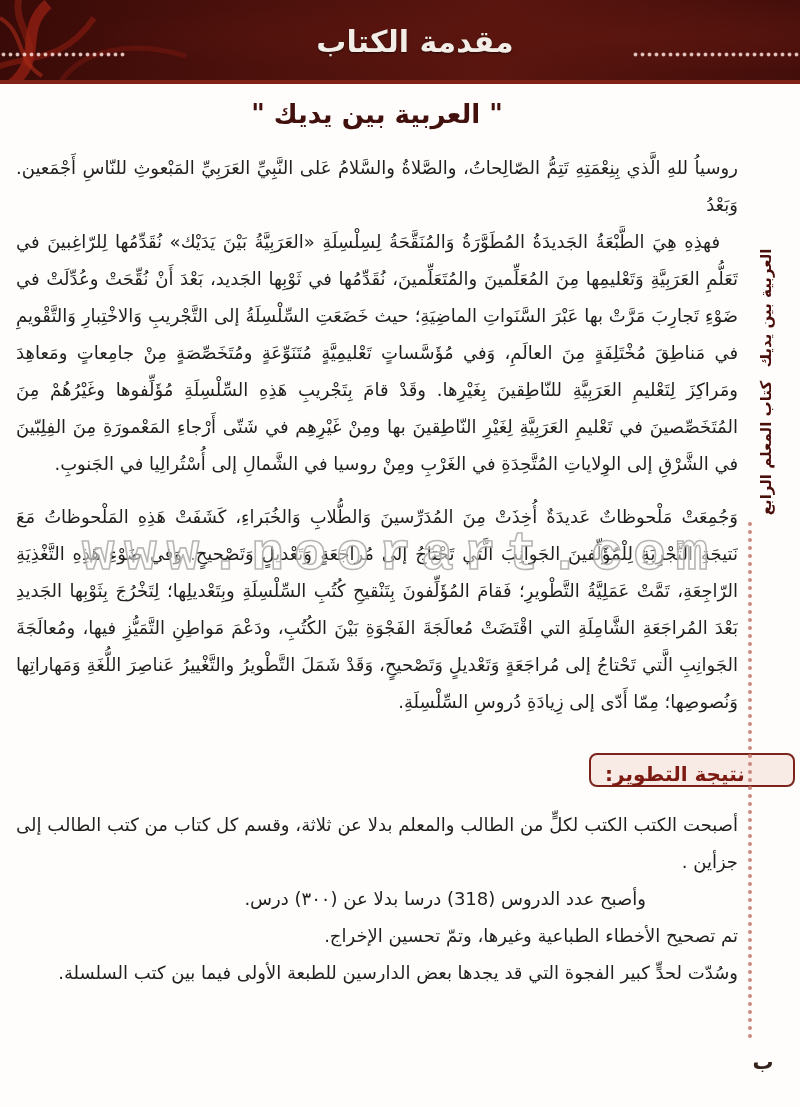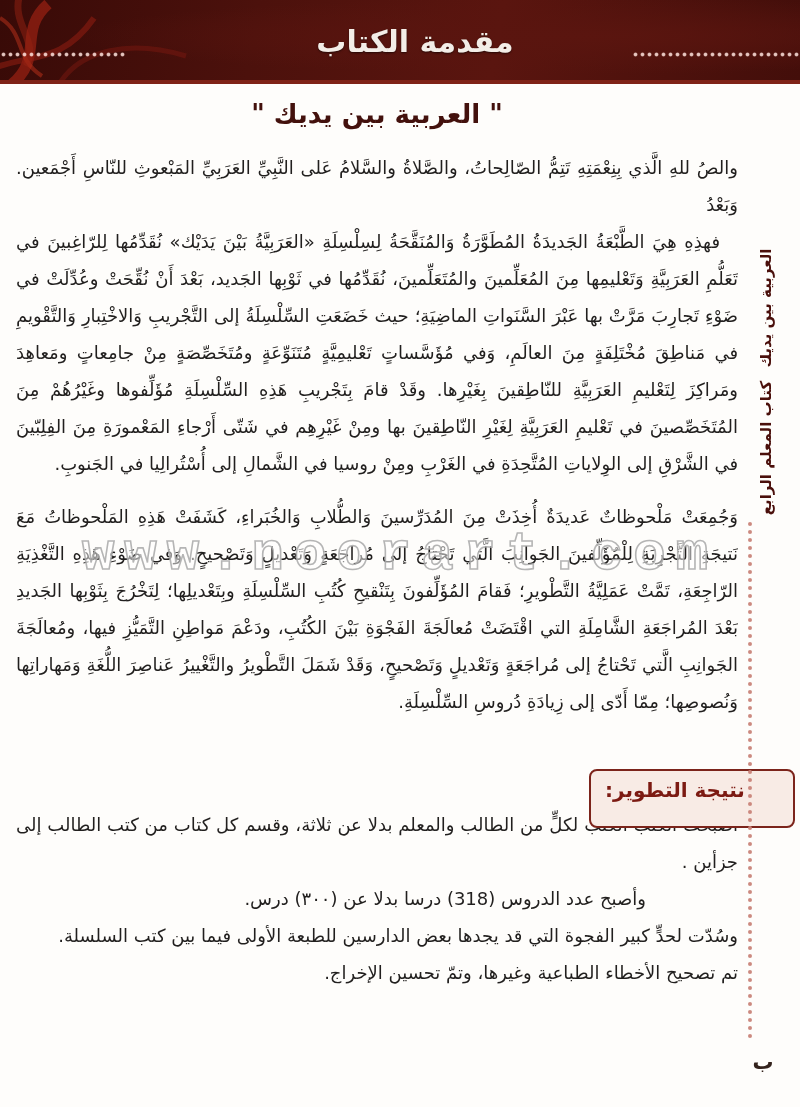--- a/index.html
+++ b/index.html
@@ -41,26 +41,26 @@
     font-weight:bold; font-size:26px; line-height:49px; margin:2px 0 10px 0;
   }
   p.body {
     margin:0; font-size:18px; line-height:37px; text-align:justify;
   }
   p.p2, p.p4 { text-indent:18px; }
   p.p3 { margin-top:16px; }
 
   
   .result-box {
-    position:absolute; top:753px; left:589px; width:206px; height:59px;
+    position:absolute; top:753px; left:589px; width:206px; height:34px;
     box-sizing:border-box; z-index:2;
     border:2.5px solid var(--box-border, #7c241b); border-radius:8px;
     background:var(--box-bg, #f8ebe5);
     color:var(--box-text, #7c1a12); font-weight:bold; font-size:20px;
-    direction:rtl; text-align:left; padding:7px 12px 0 14px;margin-top:16px;
+    direction:rtl; text-align:left; padding:7px 12px 0 14px;
   }
   .results {
     position:absolute; top:806px; left:16px; width:722px;
     direction:rtl; color:var(--body-text, #211f1e); z-index:1;
   }
   .results p { margin:0; font-size:18px; line-height:37px; text-align:justify; }
   .results .item-2 { padding-right:92px; }
 
   
   .sidebar-series, .sidebar-book {
@@ -106,35 +106,35 @@
     </svg>
     <div class="chain-h chain-left"></div>
     <div class="chain-h chain-right"></div>
     <div class="banner-title">مقدمة الكتاب</div>
   </div>
 
   <div class="content">
     <div class="doc-title">
       <div>" العربية بين يديك "</div>
     </div>
-    <p class="body p1">والصُ للهِ الَّذي بِنِعْمَتِهِ تَتِمُّ الصّالِحاتُ، والصَّلاةُ والسَّلامُ عَلى النَّبِيِّ العَرَبِيِّ المَبْعوثِ للنّاسِ أَجْمَعين. وَبَعْدُ</p>
+    <p class="body p1">روسياُ للهِ الَّذي بِنِعْمَتِهِ تَتِمُّ الصّالِحاتُ، والصَّلاةُ والسَّلامُ عَلى النَّبِيِّ العَرَبِيِّ المَبْعوثِ للنّاسِ أَجْمَعين. وَبَعْدُ</p>
     <p class="body p2">فهذِهِ هِيَ الطَّبْعَةُ الجَديدَةُ المُطَوَّرَةُ وَالمُنَقَّحَةُ لِسِلْسِلَةِ «العَرَبِيَّةُ بَيْنَ يَدَيْك» نُقَدِّمُها لِلرّاغِبينَ في تَعَلُّمِ العَرَبِيَّةِ وَتَعْليمِها مِنَ المُعَلِّمينَ والمُتَعَلِّمينَ، نُقَدِّمُها في ثَوْبِها الجَديد، بَعْدَ أَنْ نُقِّحَتْ وعُدِّلَتْ في ضَوْءِ تَجارِبَ مَرَّتْ بها عَبْرَ السَّنَواتِ الماضِيَةِ؛ حيث خَضَعَتِ السِّلْسِلَةُ إلى التَّجْريبِ وَالاخْتِبارِ وَالتَّقْويمِ في مَناطِقَ مُخْتَلِفَةٍ مِنَ العالَمِ، وَفي مُؤَسَّساتٍ تَعْليمِيَّةٍ مُتَنَوِّعَةٍ ومُتَخَصِّصَةٍ مِنْ جامِعاتٍ ومَعاهِدَ ومَراكِزَ لِتَعْليمِ العَرَبِيَّةِ للنّاطِقينَ بِغَيْرِها. وقَدْ قامَ بِتَجْريبِ هَذِهِ السِّلْسِلَةِ مُؤَلِّفوها وغَيْرُهُمْ مِنَ المُتَخَصِّصينَ في تَعْليمِ العَرَبِيَّةِ لِغَيْرِ النّاطِقينَ بها ومِنْ غَيْرِهِم في شَتّى أَرْجاءِ المَعْمورَةِ مِنَ الفِلِبّينَ في الشَّرْقِ إلى الوِلاياتِ المُتَّحِدَةِ في الغَرْبِ ومِنْ روسيا في الشَّمالِ إلى أُسْتُرالِيا في الجَنوبِ.</p>
     <p class="body p3">وَجُمِعَتْ مَلْحوظاتٌ عَديدَةٌ أُخِذَتْ مِنَ المُدَرِّسينَ وَالطُّلابِ وَالخُبَراءِ، كَشَفَتْ هَذِهِ المَلْحوظاتُ مَعَ نَتيجَةِ التَّجْرِبَةِ لِلْمُؤَلِّفينَ الجَوانِبَ الَّتي تَحْتاجُ إلى مُراجَعَةٍ وَتَعْديلٍ وَتَصْحيحٍ. وَفي ضَوْءِ هَذِهِ التَّغْذِيَةِ الرّاجِعَةِ، تَمَّتْ عَمَلِيَّةُ التَّطْويرِ؛ فَقامَ المُؤَلِّفونَ بِتَنْقيحِ كُتُبِ السِّلْسِلَةِ وبِتَعْديلِها؛ لِتَخْرُجَ بِثَوْبِها الجَديدِ بَعْدَ المُراجَعَةِ الشَّامِلَةِ التي اقْتَضَتْ مُعالَجَةَ الفَجْوَةِ بَيْنَ الكُتُبِ، ودَعْمَ مَواطِنِ التَّمَيُّزِ فيها، ومُعالَجَةَ الجَوانِبِ الَّتي تَحْتاجُ إلى مُراجَعَةٍ وَتَعْديلٍ وَتَصْحيحٍ، وَقَدْ شَمَلَ التَّطْويرُ والتَّغْييرُ عَناصِرَ اللُّغَةِ وَمَهاراتِها وَنُصوصِها؛ مِمّا أَدّى إلى زِيادَةِ دُروسِ السِّلْسِلَةِ.</p>
 
   </div>
 
   <div class="result-box">
     <span>نتيجة التطوير:</span>
   </div>
 
   <div class="results">
     <p class="item item-1">أصبحت الكتب الكتب لكلٍّ من الطالب والمعلم بدلا عن ثلاثة، وقسم كل كتاب من كتب الطالب إلى جزأين .</p>
     <p class="item item-2">وأصبح عدد الدروس (318) درسا بدلا عن (٣٠٠) درس.</p>
+    <p class="item item-4">تم تصحيح الأخطاء الطباعية وغيرها، وتمّ تحسين الإخراج.</p>
     <p class="item item-3">وسُدّت لحدٍّ كبير الفجوة التي قد يجدها بعض الدارسين للطبعة الأولى فيما بين كتب السلسلة.</p>
-    <p class="item item-4">تم تصحيح الأخطاء الطباعية وغيرها، وتمّ تحسين الإخراج.</p>
   </div>
 
   <div class="sidebar-series">العربية بين يديك</div>
   <div class="sidebar-book">كتاب المعلم الرابع</div>
   <div class="vchain"></div>
 
   <div class="watermark">www.noorart.com</div>
   <div class="page-letter">ب</div>
 
 </div>

